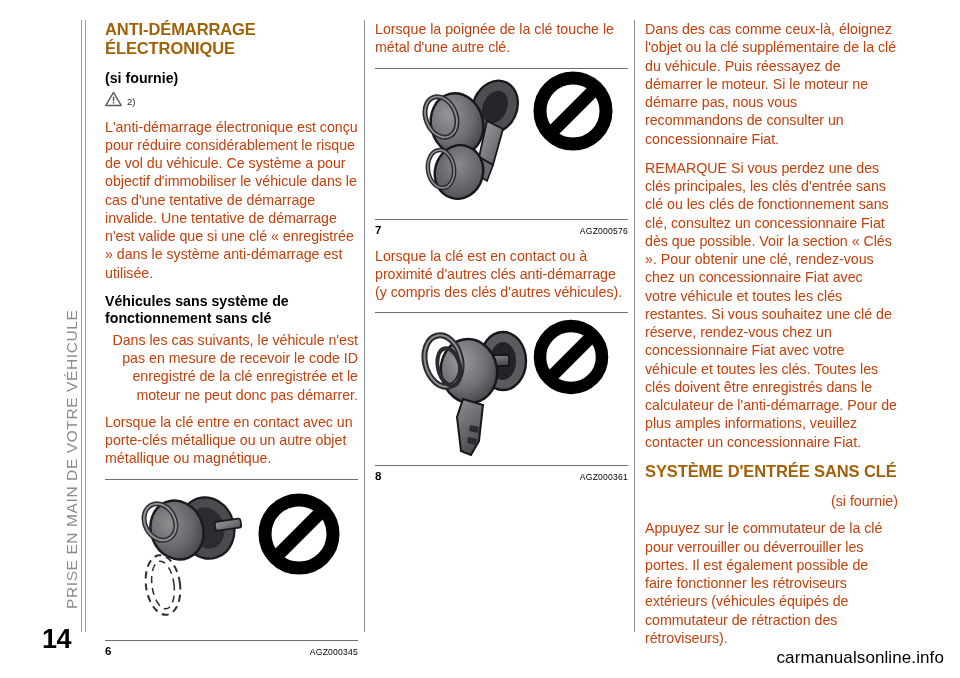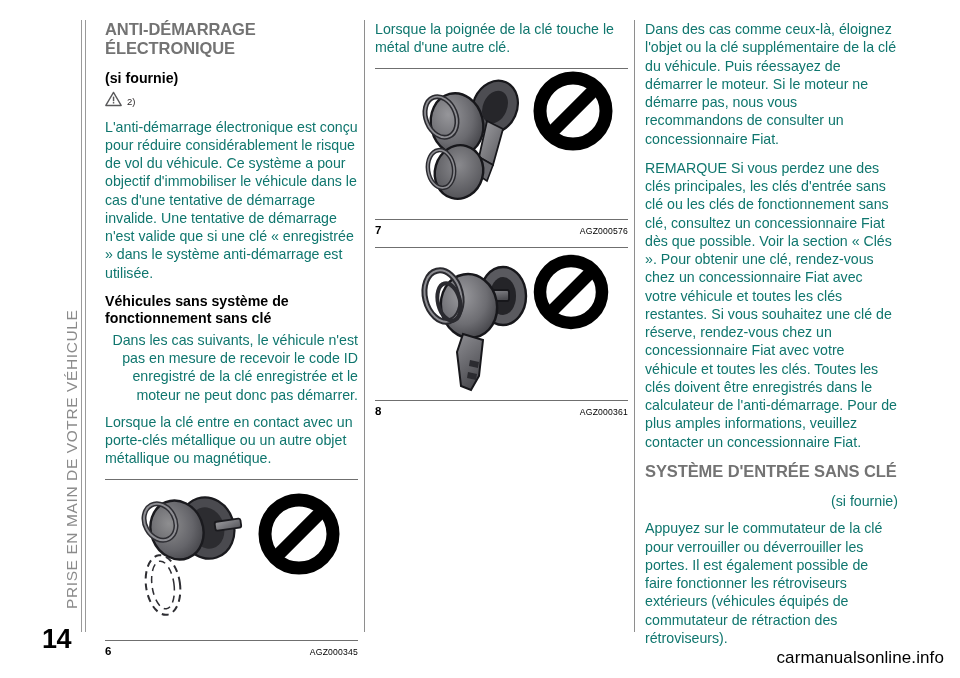--- a/index.html
+++ b/index.html
@@ -75,34 +75,34 @@
   #divider-1 { left: 364px; }
   #divider-2 { left: 634px; }
 
   
   h1.sec-title {
     font-size: 16.5px;
     font-weight: bold;
     line-height: 1.17;
     margin: 0 0 11px 0;
     letter-spacing: -0.1px;
-    color: #737373;
+    color: #a16207;
   }
   h2.sub-title {
     font-size: 14.2px;
     font-weight: bold;
     line-height: 1.2;
     margin: 0 0 4px 0;
     color: #000;
   }
   p.body-text {
     font-size: 14.2px;
     line-height: 1.285;
     margin: 0 0 11px 0;
-    color: #0f766e;
+    color: #c2410c;
   }
   p.body-text.tight { margin-bottom: 9px; text-align: right; }
 
   
   .warn-row {
     display: flex;
     align-items: flex-start;
     margin: 2px 0 9px 0;
     height: 18px;
   }
@@ -291,20 +291,21 @@
         <line x1="175" y1="65" x2="221" y2="19" stroke="#000000" stroke-width="13"></line>
       </svg>
     </div>
     <div class="fig-bottom-rule"></div>
     <div class="fig-caption">
       <span class="fig-num">7</span>
       <span class="fig-code">AGZ000576</span>
     </div>
   </div>
 
+  <p class="body-text">Lorsque la clé est en contact ou à proximité d'autres clés anti-démarrage (y compris des clés d'autres véhicules).</p>
 
   <div class="figure">
     <div class="fig-top-rule"></div>
     <div>
       <svg class="fig-art" viewBox="0 0 253 152" xmlns="http://www.w3.org/2000/svg">
         <defs>
           <radialGradient id="g8a" cx="40%" cy="32%" r="78%">
             <stop offset="0%" stop-color="#9a9a9e"></stop>
             <stop offset="58%" stop-color="#6d6d72"></stop>
             <stop offset="100%" stop-color="#3a3a3f"></stop>

